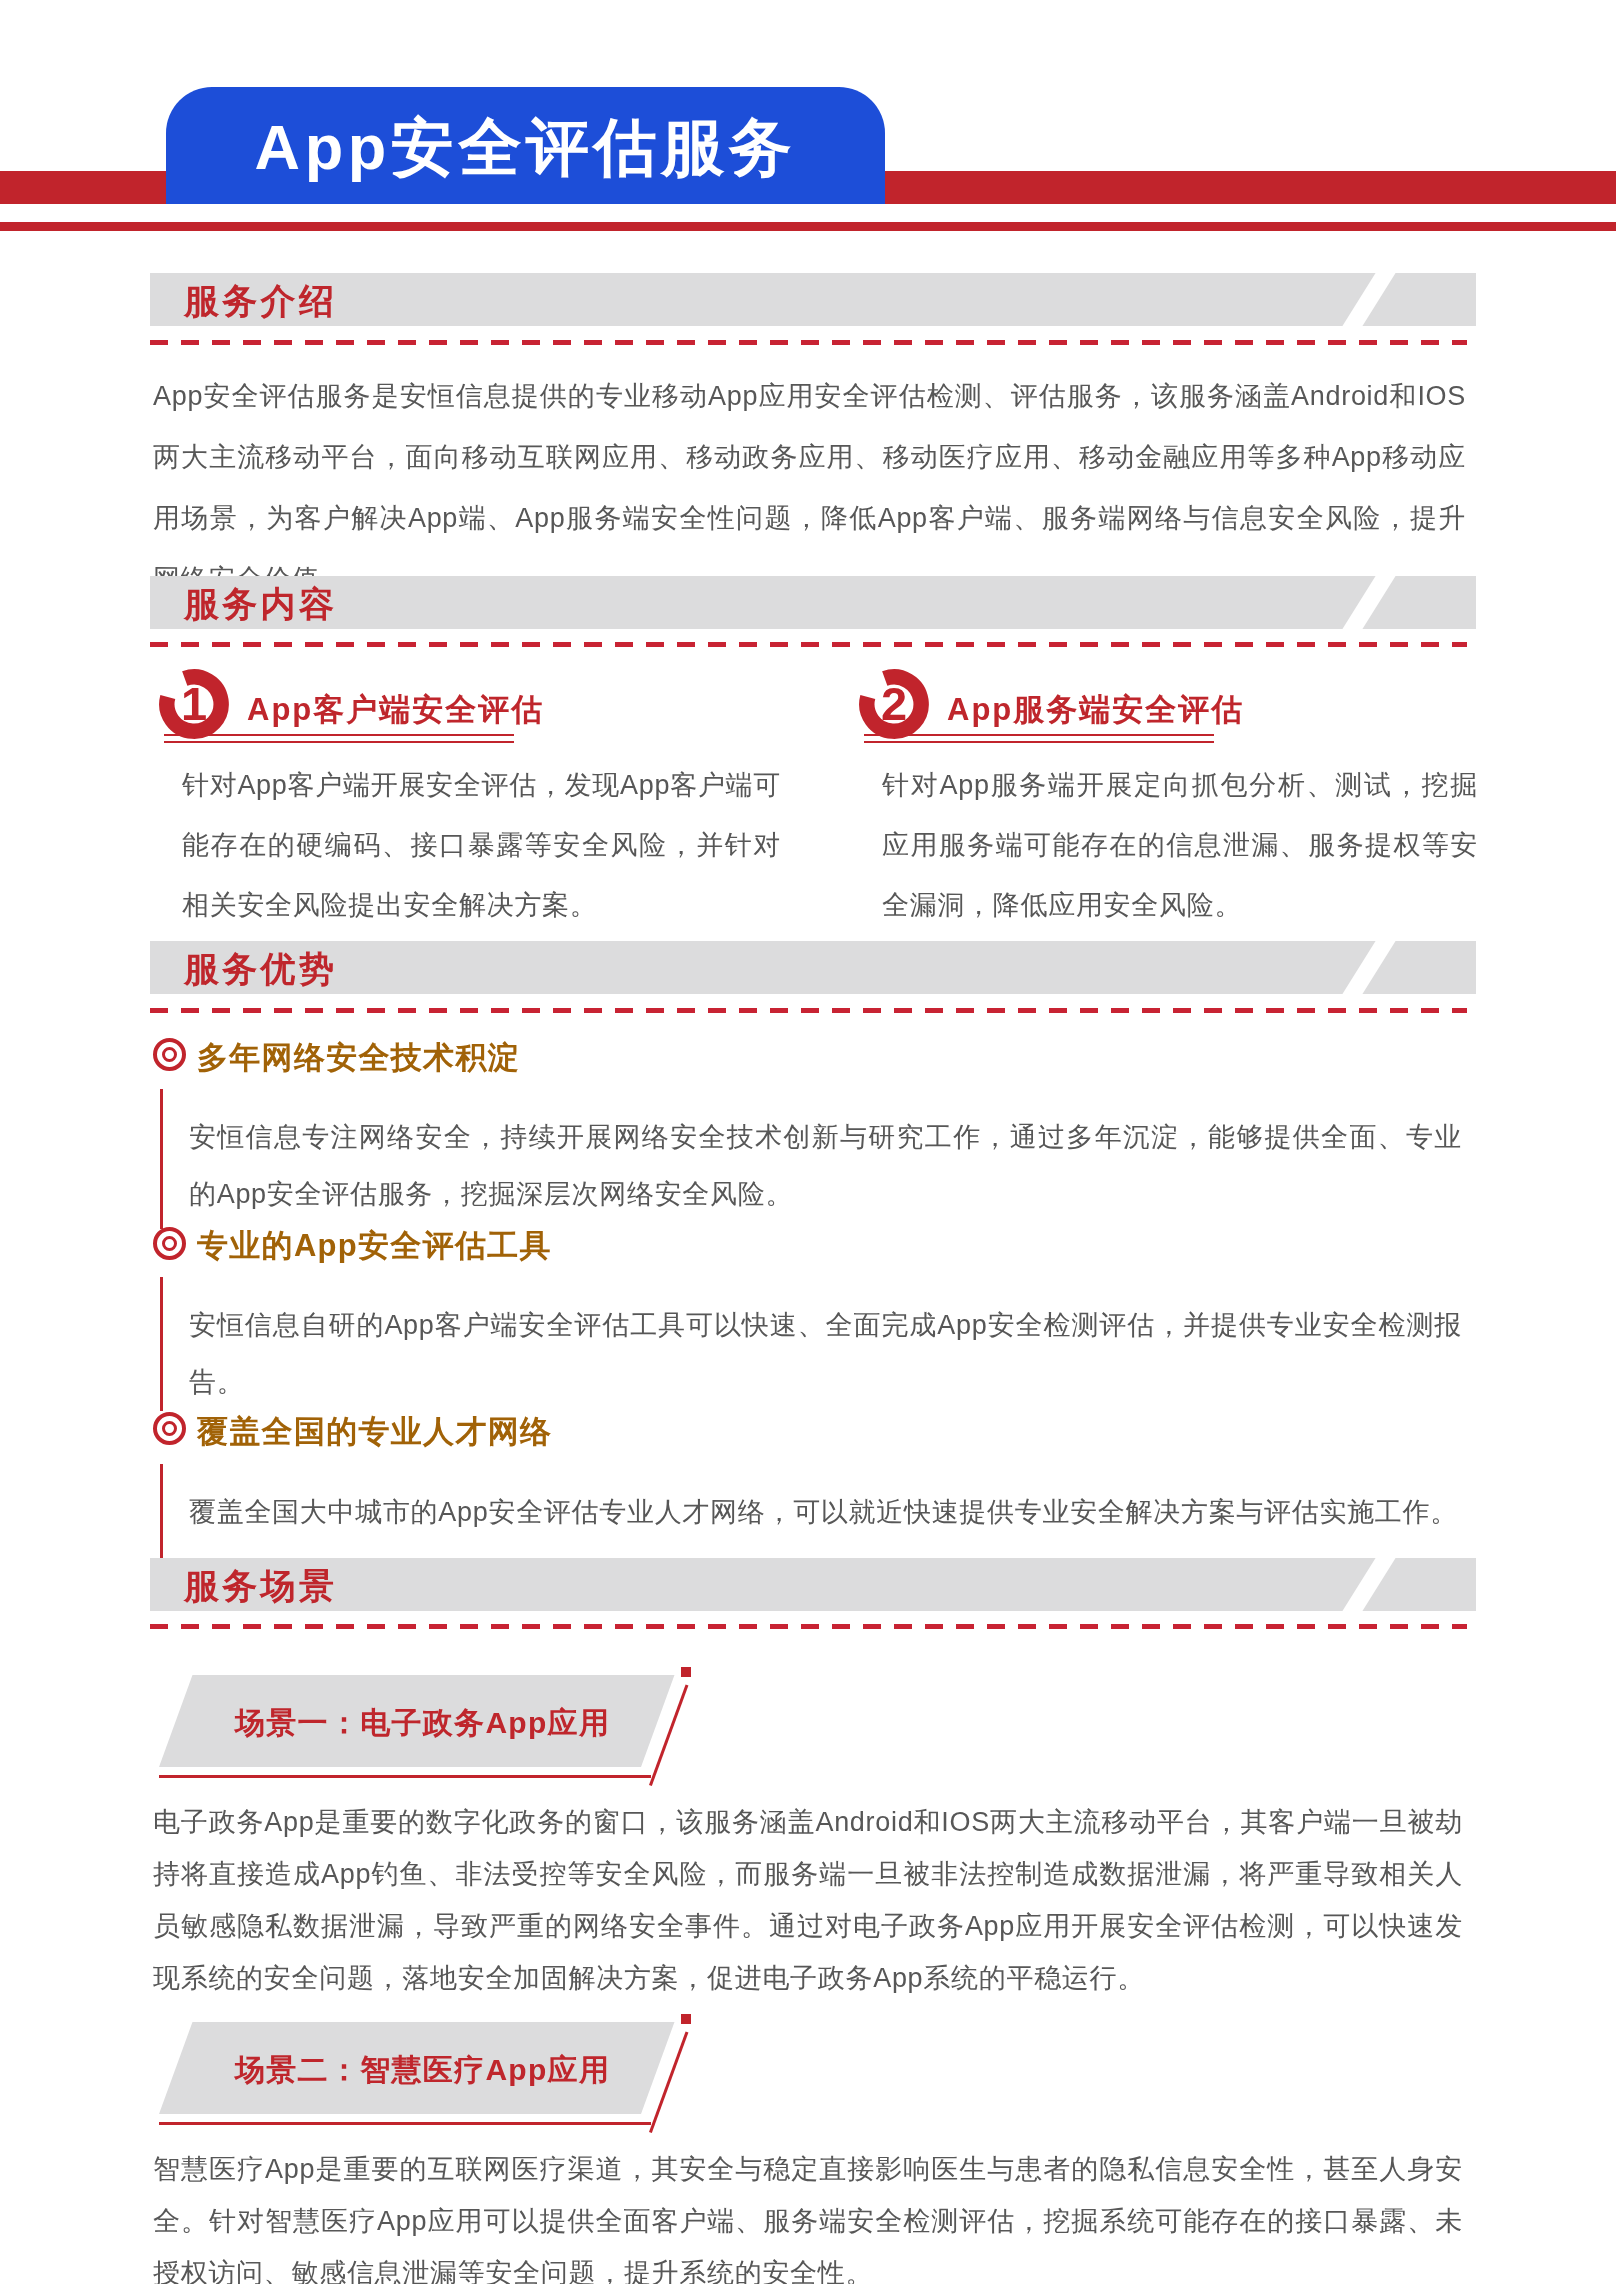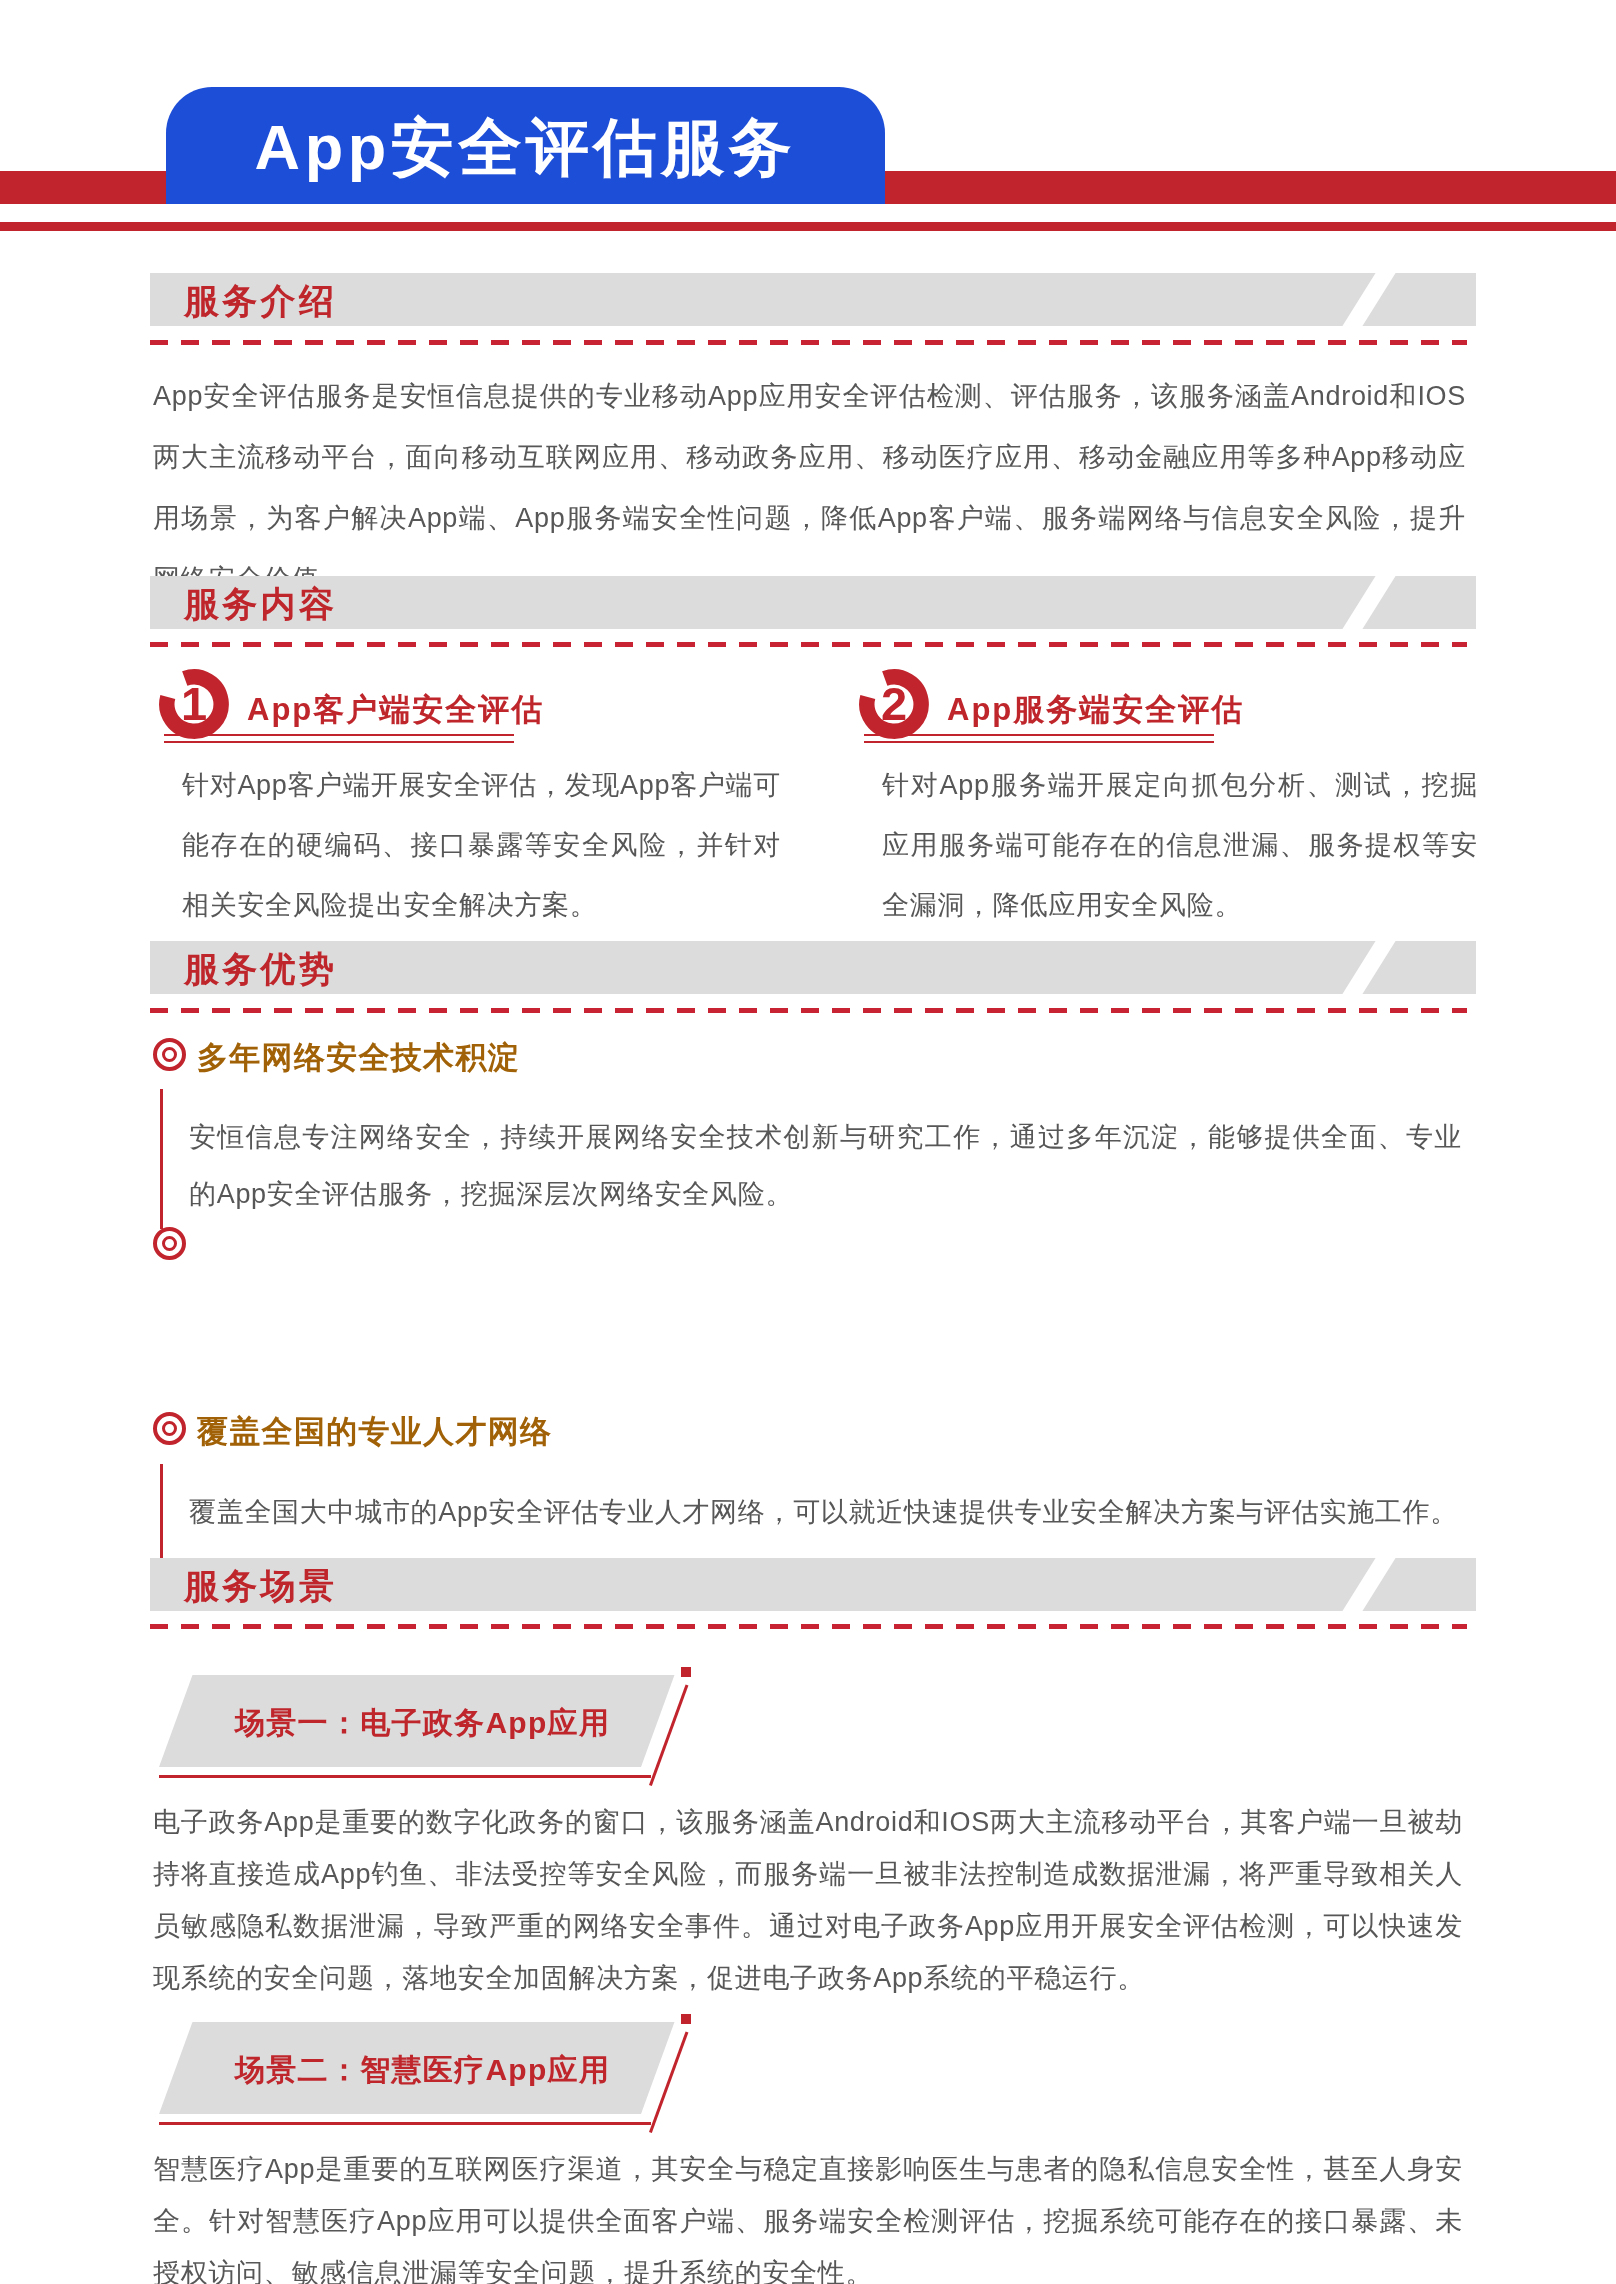--- a/index.html
+++ b/index.html
@@ -146,20 +146,22 @@
 
   <div class="adv-icon" style="left:153px;top:1038px;">
     <span class="adv-icon-inner"></span>
   </div>
   <span class="adv-title" style="left:197px;top:1037px;">多年网络安全技术积淀</span>
   <div class="adv-body" style="top:1089px;min-height:140px;">安恒信息专注网络安全，持续开展网络安全技术创新与研究工作，通过多年沉淀，能够提供全面、专业的App安全评估服务，挖掘深层次网络安全风险。</div>
 
   <div class="adv-icon" style="left:153px;top:1227px;">
     <span class="adv-icon-inner"></span>
   </div>
+  <span class="adv-title" style="left:197px;top:1225px;">专业的App安全评估工具</span>
+  <div class="adv-body" style="top:1277px;min-height:101px;">安恒信息自研的App客户端安全评估工具可以快速、全面完成App安全检测评估，并提供专业安全检测报告。</div>
 
   <div class="adv-icon" style="left:153px;top:1412px;">
     <span class="adv-icon-inner"></span>
   </div>
   <span class="adv-title" style="left:197px;top:1411px;">覆盖全国的专业人才网络</span>
   <div class="adv-body" style="top:1464px;min-height:101px;">覆盖全国大中城市的App安全评估专业人才网络，可以就近快速提供专业安全解决方案与评估实施工作。</div>
 
   <div class="secbar" style="top:1558px;">
     <span class="sec-title">服务场景</span>
     <div class="slash"></div>

